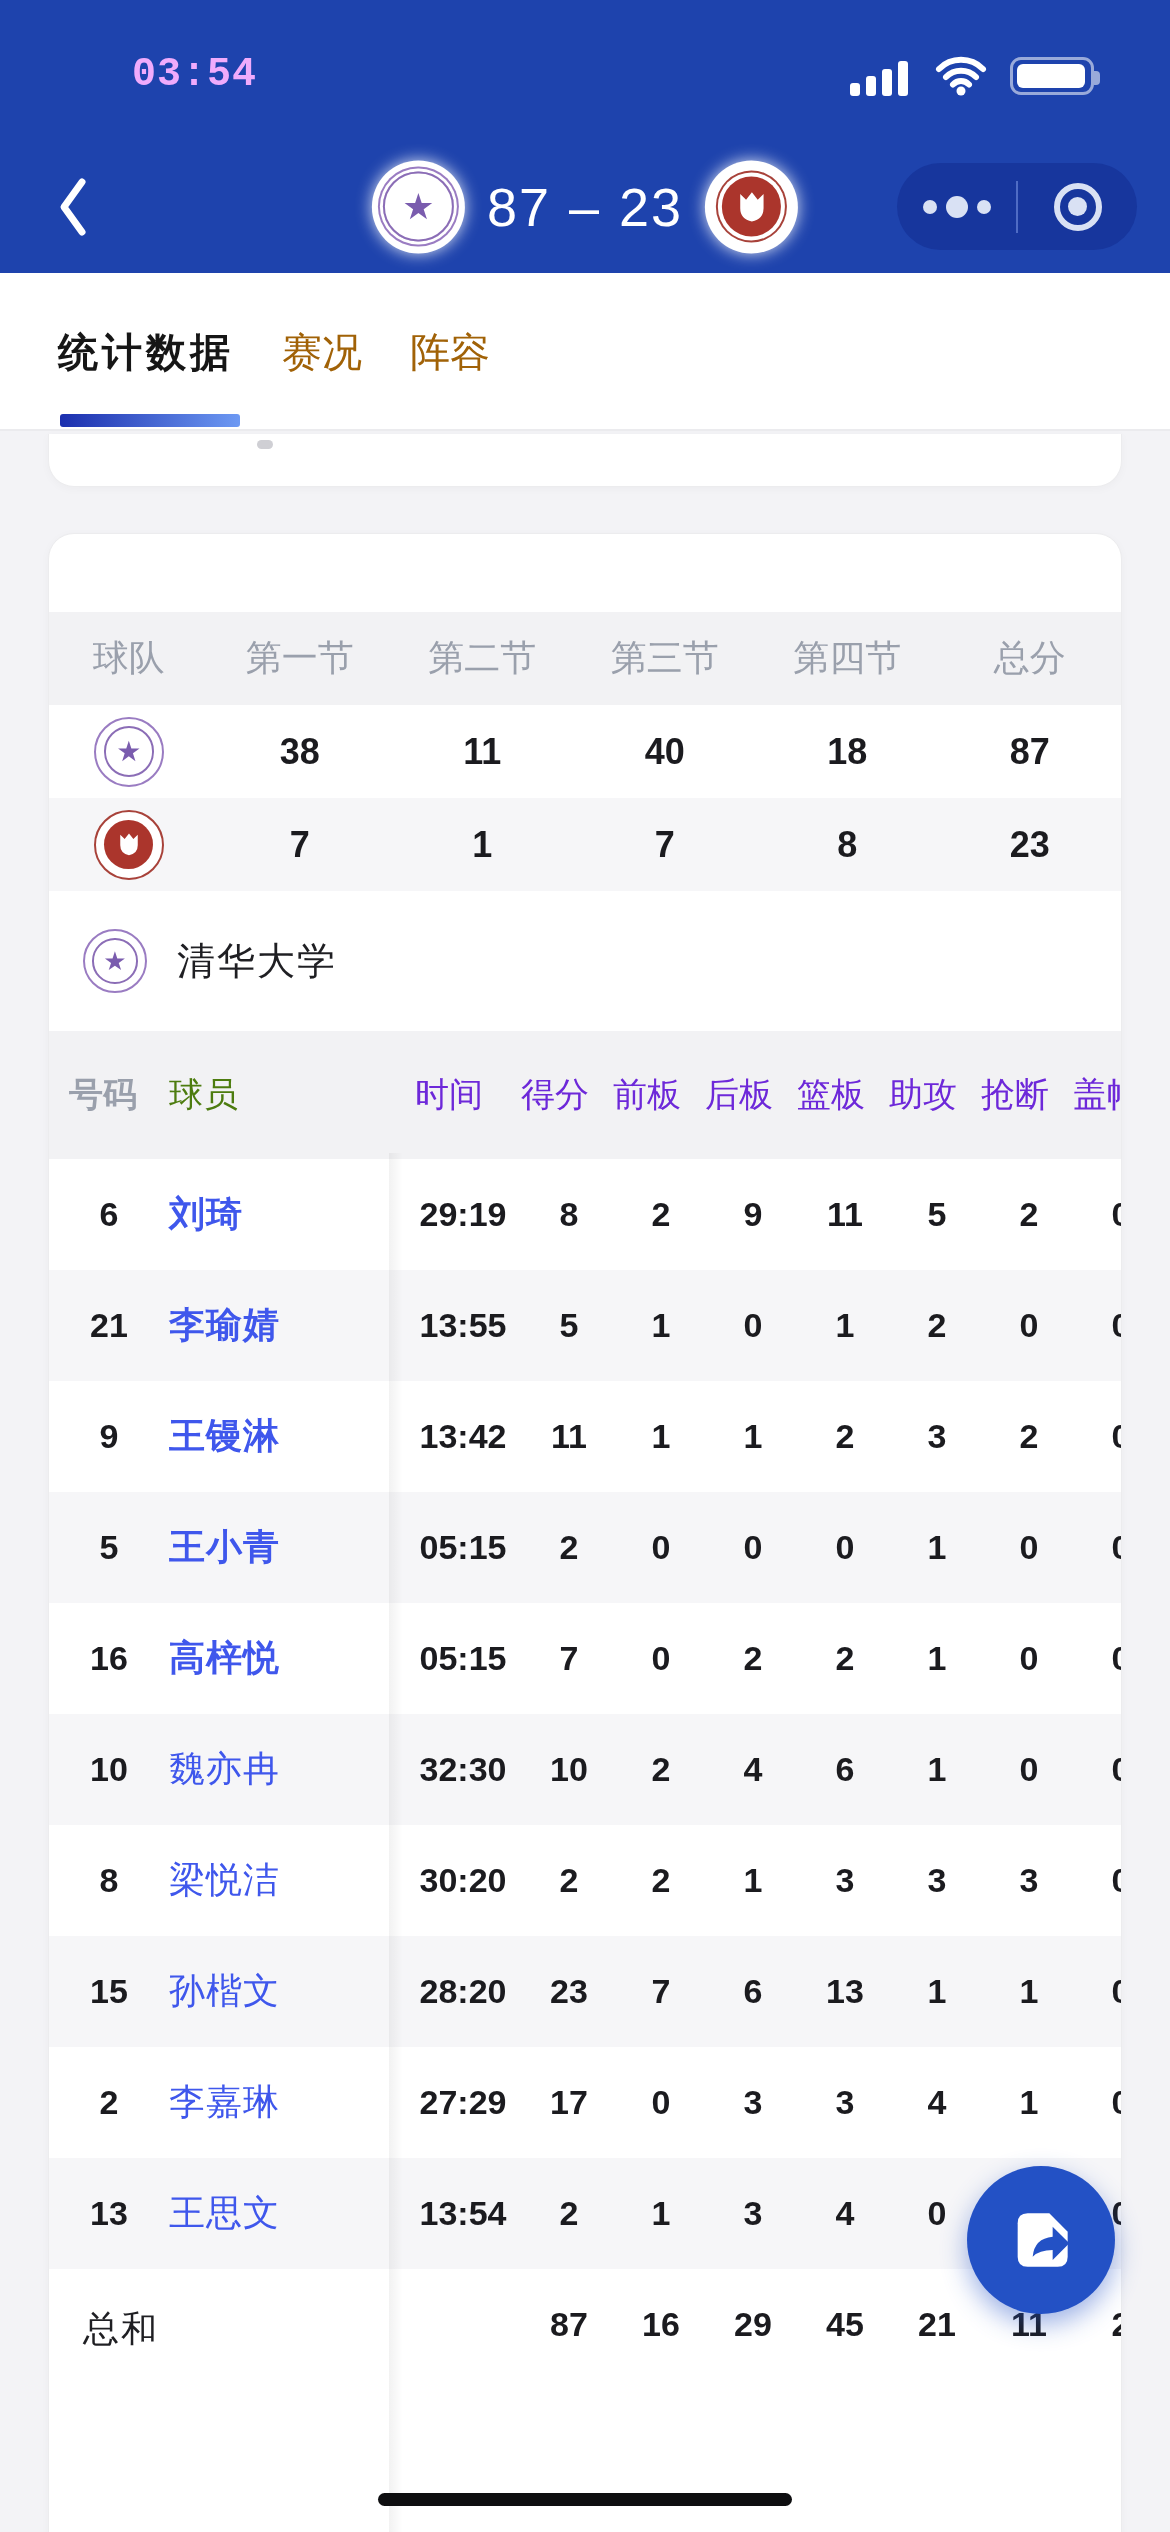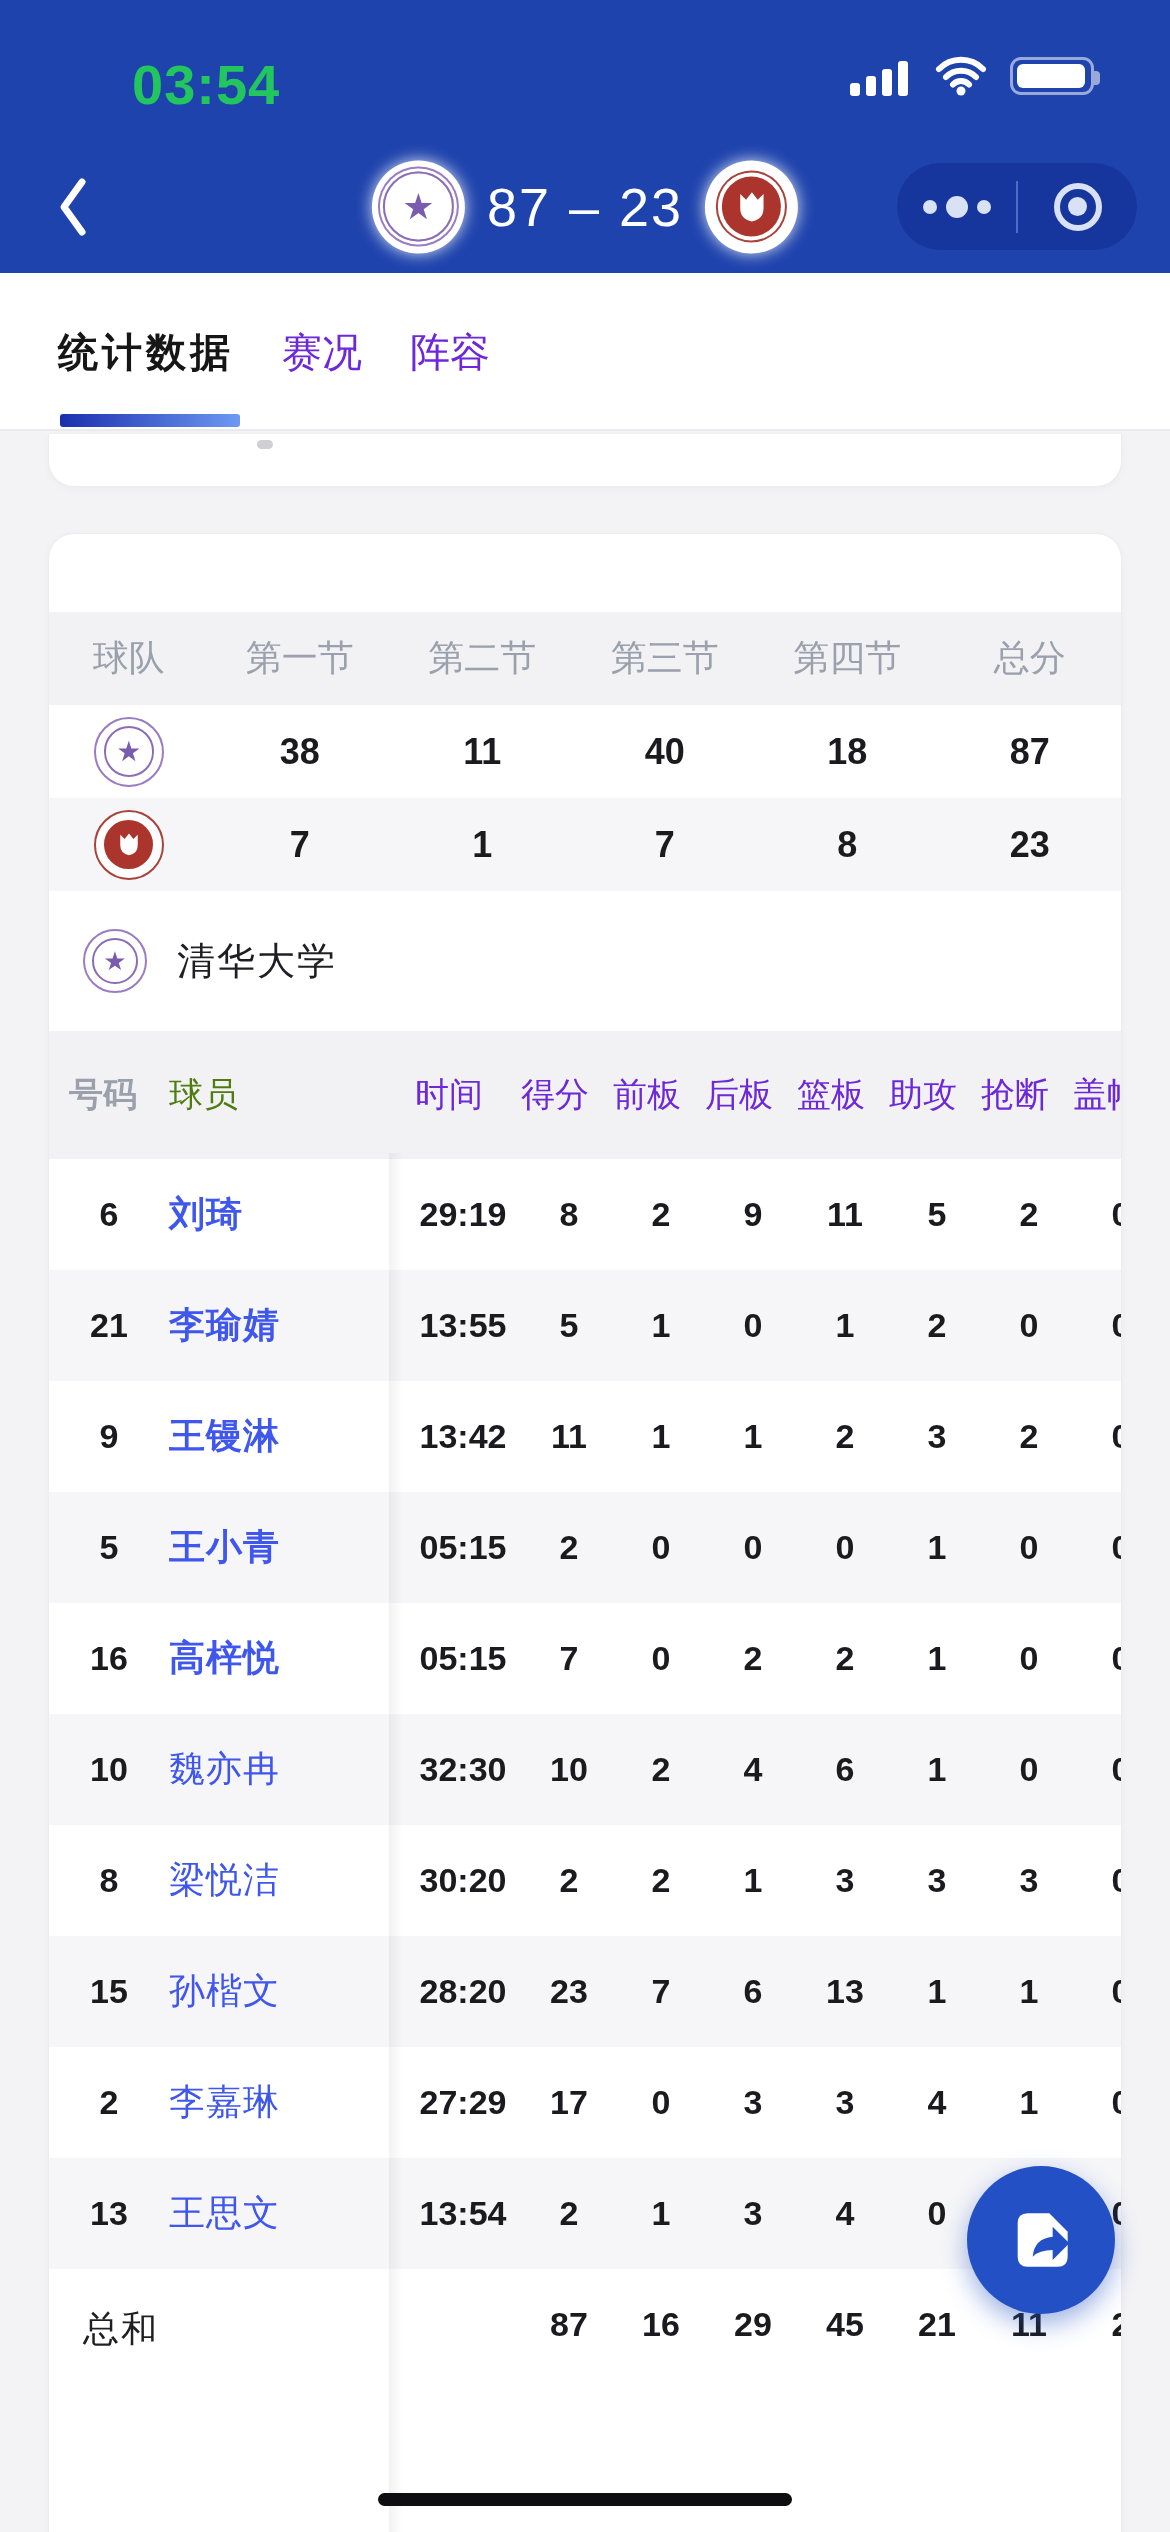--- a/index.html
+++ b/index.html
@@ -2,21 +2,21 @@
 <html><head>
 <meta charset="utf-8">
 <style>
   * { margin:0; padding:0; box-sizing:border-box; }
   html,body { width:1170px; height:2532px; }
   body { font-family:"Liberation Sans", sans-serif; background:#f3f3f6; position:relative; overflow:hidden; }
   .screen { position:absolute; inset:0; width:1170px; height:2532px; overflow:hidden; }
 
   
   .statusbar { position:absolute; top:0; left:0; width:1170px; height:140px; background:#1e43ad; z-index:5; }
-  .sb-time { position:absolute; left:132px; top:52px; color:#22c55e; font-size:56px; font-weight:600; letter-spacing:1px; }
+  .sb-time { position:absolute; left:132px; top:52px; color:#f0abfc; font-size:40px; font-weight:600; letter-spacing:1px;font-family:Liberation Mono, monospace; }
   .sb-icons { position:absolute; right:76px; top:56px; display:flex; align-items:center; gap:22px; }
   .battery { position:relative; width:84px; height:38px; border:3px solid rgba(255,255,255,.55); border-radius:11px; }
   .battery .fill { position:absolute; left:4px; top:4px; width:68px; height:24px; background:#fff; border-radius:6px; }
   .battery .nub { position:absolute; right:-9px; top:11px; width:6px; height:14px; background:rgba(255,255,255,.55); border-radius:0 4px 4px 0; }
 
   
   .navbar { position:absolute; top:140px; left:0; width:1170px; height:133px; background:#1e43ad; z-index:5; }
   .back-btn { position:absolute; left:58px; top:36px; width:44px; height:62px; display:flex; align-items:center; }
   .score-group { position:absolute; left:50%; top:50%; transform:translate(-50%,-50%); display:flex; align-items:center; gap:22px; }
   .score-text { color:#fff; font-size:54px; font-weight:500; letter-spacing:2px; display:flex; align-items:center; gap:18px; }
@@ -33,21 +33,21 @@
   
   .seal { border-radius:50%; background:#fff; display:flex; align-items:center; justify-content:center; flex:0 0 auto; }
   .seal.glow { box-shadow:0 0 16px rgba(255,255,255,.85); }
   .seal .ring-th { width:76%; height:76%; border:2px solid #8b6db6; border-radius:50%; display:flex; align-items:center; justify-content:center; box-shadow:0 0 0 3px #fff, 0 0 0 5px #9a7cc2; }
   .seal .ring-th span { color:#7a5cae; }
   .seal .disc-sd { width:64%; height:64%; background:#ab352c; border-radius:50%; display:flex; align-items:center; justify-content:center; box-shadow:0 0 0 4px #fff, 0 0 0 6px #a8423a; }
 
   
   .tabbar { position:absolute; top:273px; left:0; width:1170px; height:158px; background:#fff; border-bottom:2px solid #ebebee; z-index:4; }
   .tabs { display:flex; gap:48px; padding:52px 0 0 58px; align-items:baseline; }
-  .tab { font-size:40px; color:#6d28d9; }
+  .tab { font-size:40px; color:#a16207; }
   .tab.active { color:#161616; font-weight:700; letter-spacing:4px; }
   .tab-underline { position:absolute; left:60px; top:141px; width:180px; height:13px; border-radius:3px; background:linear-gradient(90deg,#1b2fae,#6d99f3); }
 
   
   .card { position:absolute; left:48px; width:1074px; background:#fff; border:1px solid #ececee; box-shadow:0 2px 10px rgba(0,0,0,.03); }
   .prev-card { top:434px; height:53px; border-top:none; border-radius:0 0 26px 26px; }
   .scroll-dash { position:absolute; left:208px; top:6px; width:16px; height:9px; border-radius:4.5px; background:#cfcfd4; }
   .main-card { top:533px; height:2100px; border-radius:26px 26px 0 0; overflow:hidden; }
 
   .section-head { display:flex; align-items:center; gap:20px; padding:72px 0 0 49px; height:122px; }

